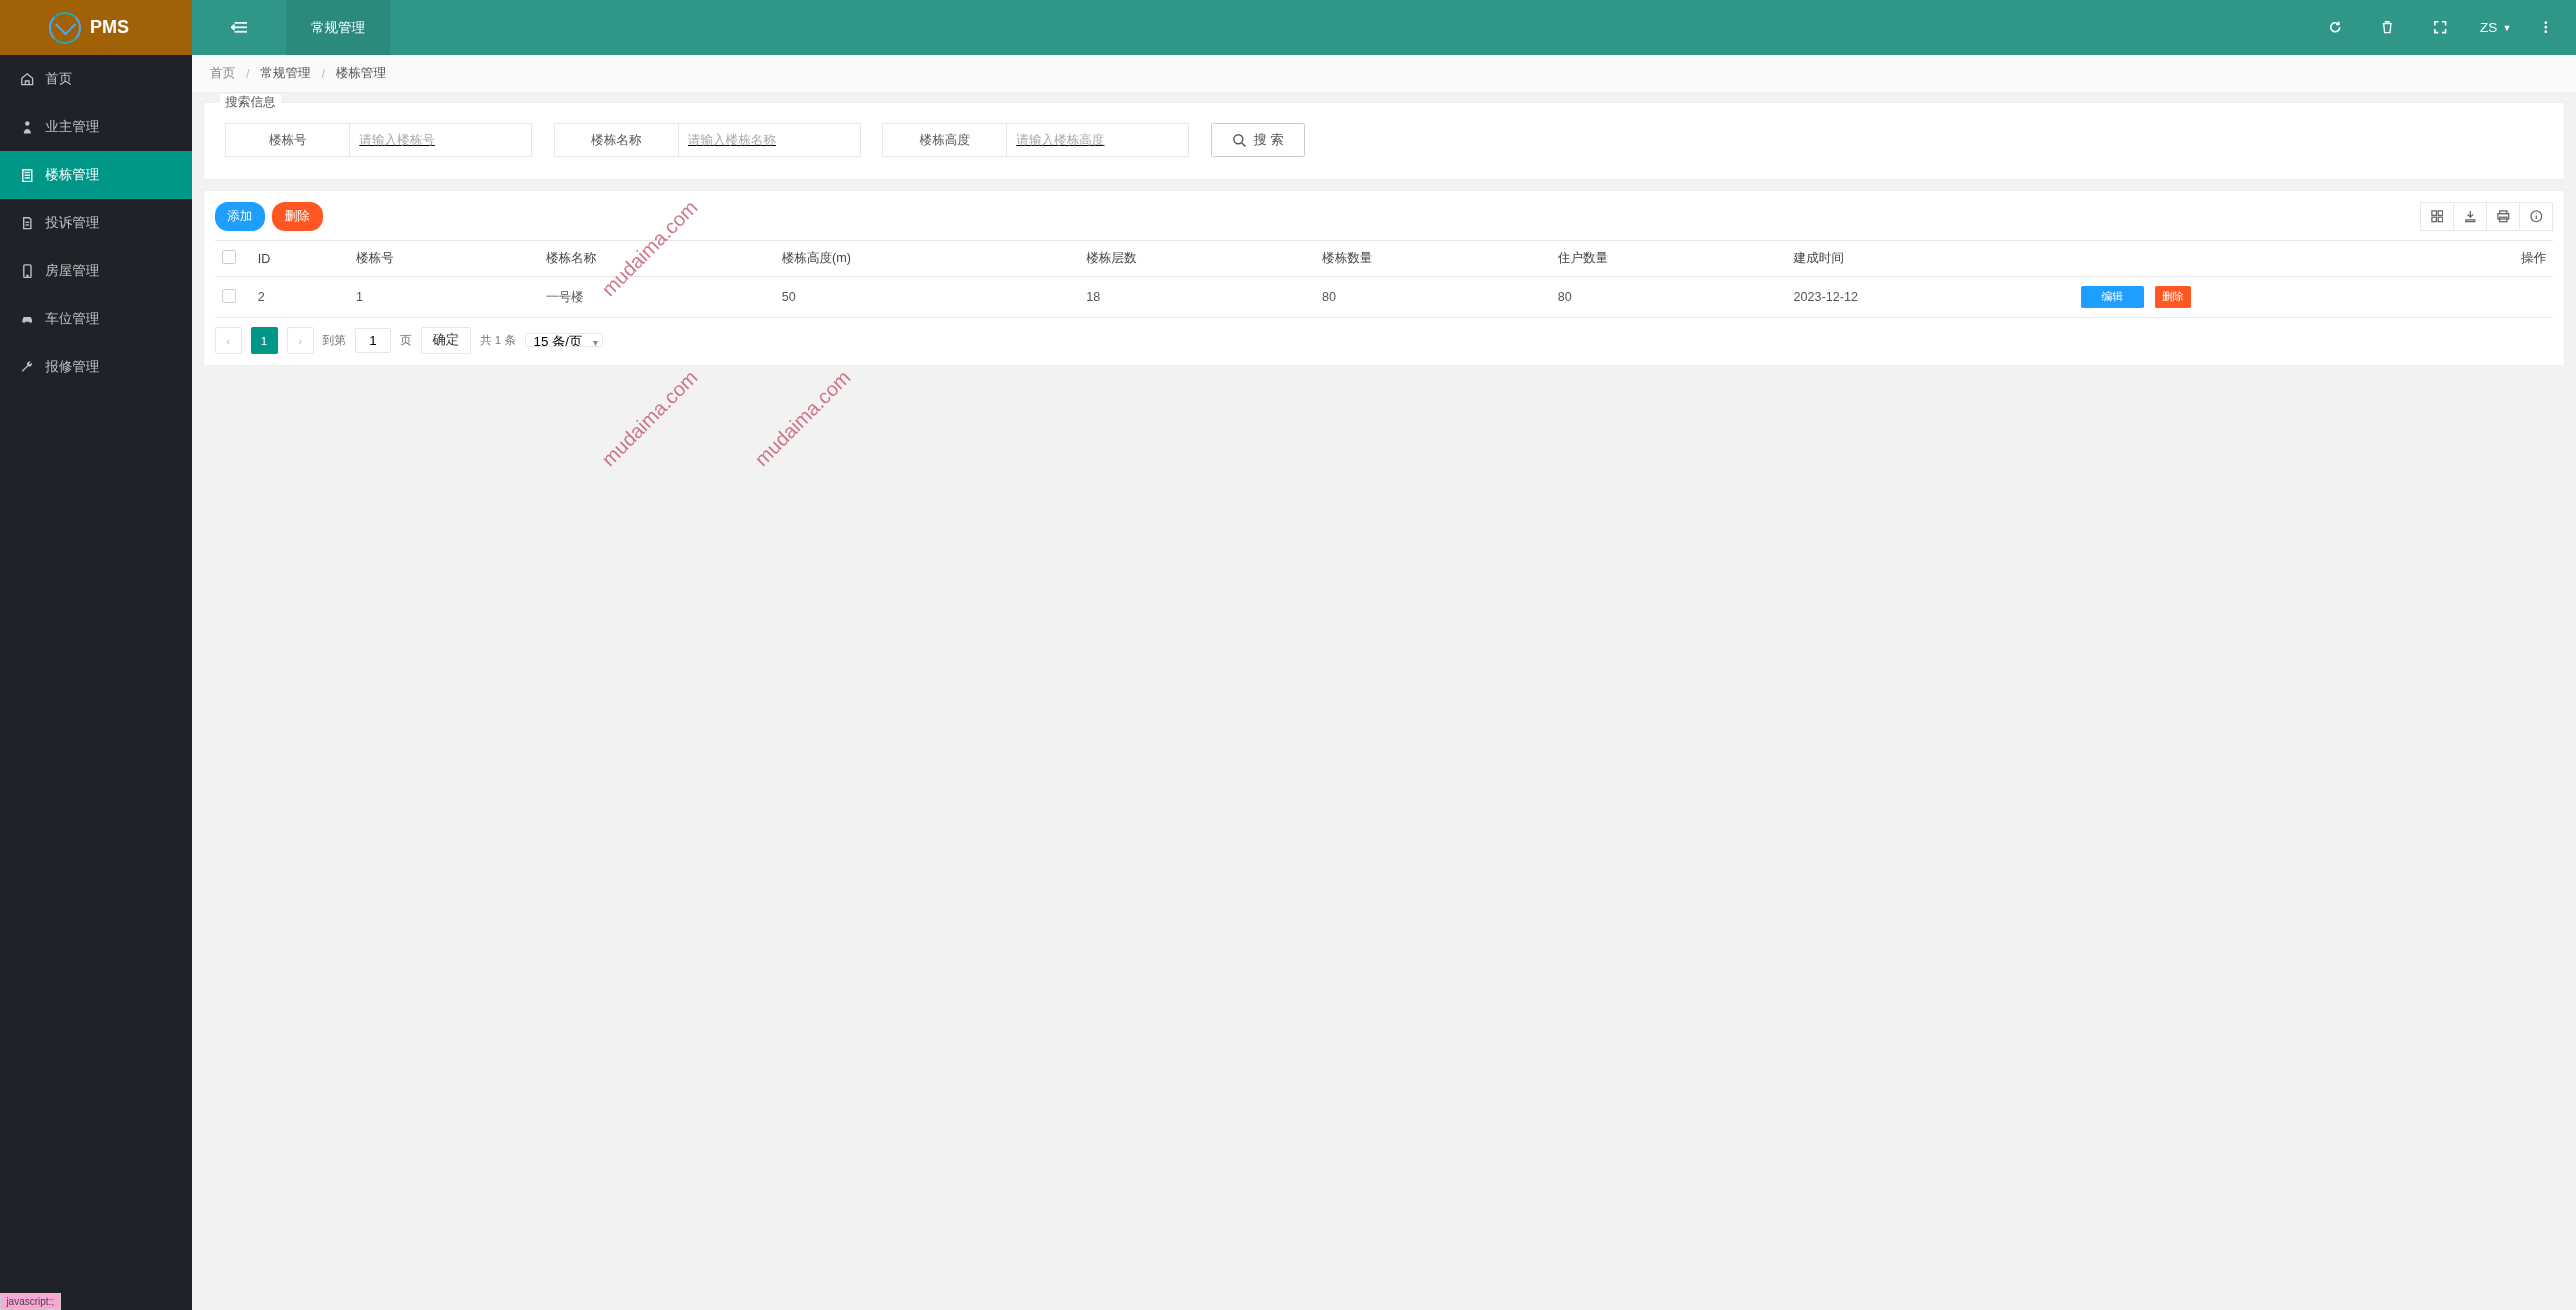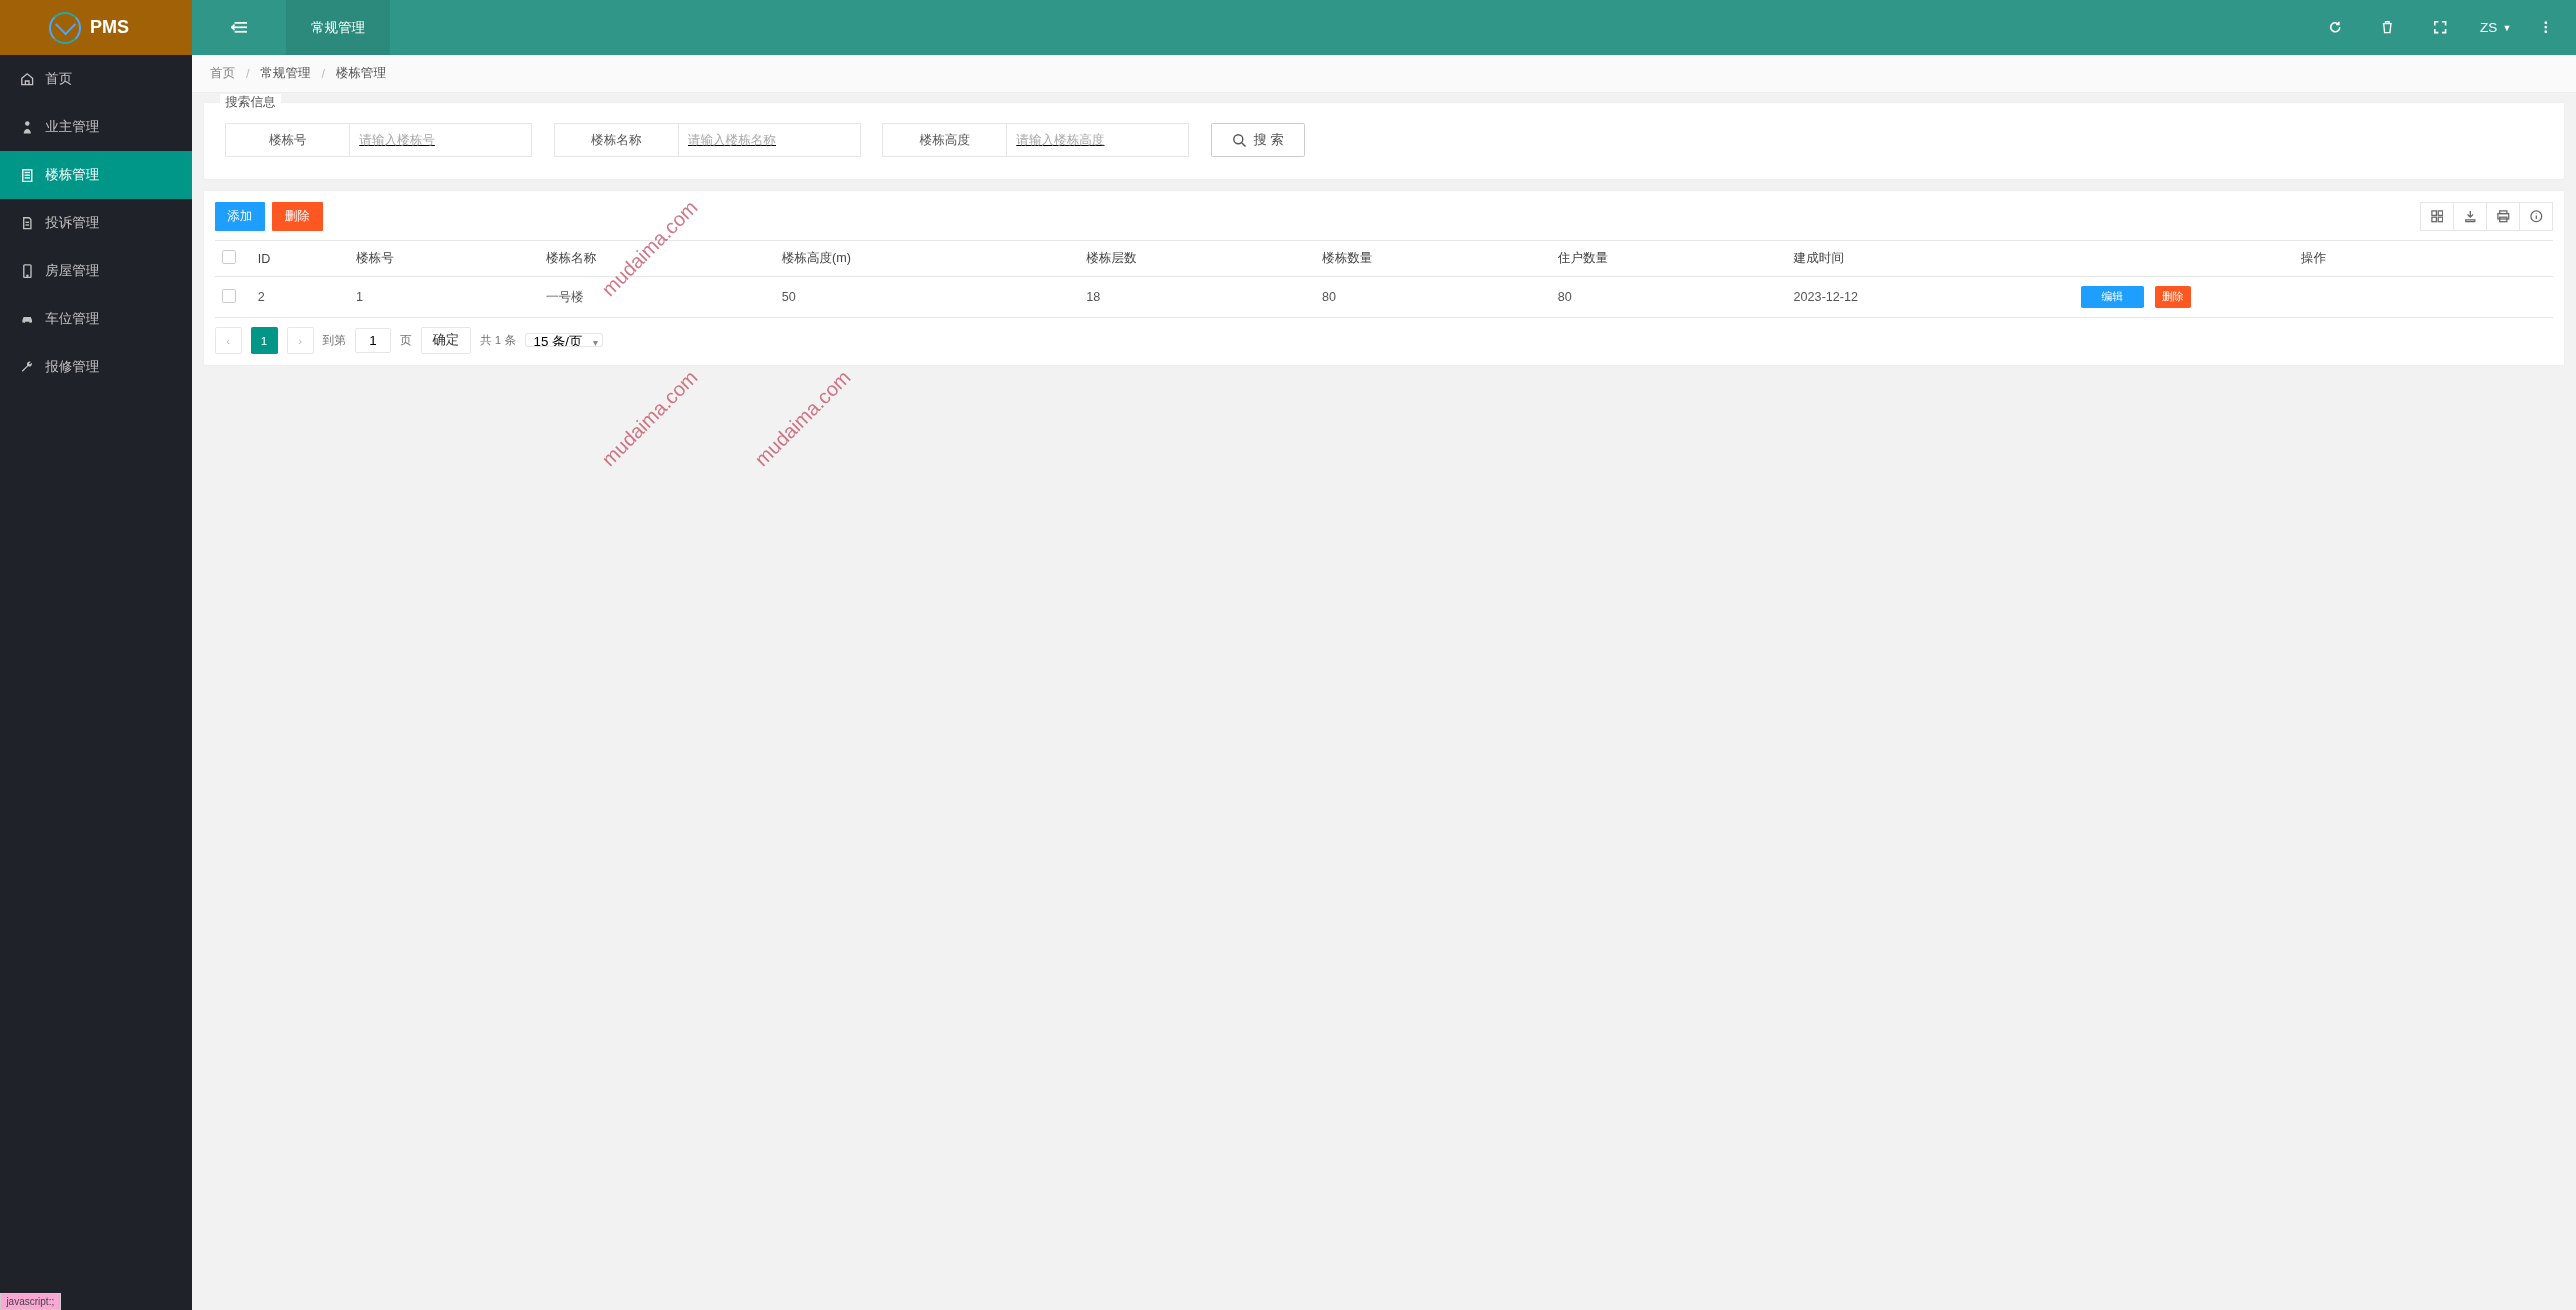--- a/index.html
+++ b/index.html
@@ -42,21 +42,21 @@
 .search-row { display: flex; gap: 21.5px; align-items: center; }
 .field-group { display: flex; }
 .field-label { width: 124px; height: 34px; border: 0.9px solid #e6e6e6; border-right: none; display: flex; align-items: center; justify-content: center; color: #555; background: #fff; }
 .field-input { width: 183px; height: 34px; border: 0.9px solid #e6e6e6; padding: 0 9px; outline: none; font-size: 12.6px; text-decoration: underline; }
 .field-input::placeholder { color: #aaa; }
 .search-btn { height: 34px; padding: 0 20px; border: 0.9px solid #ccc; background: #fff; display: flex; align-items: center; gap: 7.2px; cursor: pointer; border-radius: 1.8px; color: #555; }
 
 
 .card { background: #fff; border: 0.9px solid #eee; padding: 10.8px; border-radius: 1.8px; }
 .toolbar { display: flex; align-items: center; margin-bottom: 9px; }
-.btn { height: 29px; padding: 0 12.6px; border: none; border-radius: 1px; color: #fff; cursor: pointer; font-size: 12.6px; margin-right: 7.2px; }
+.btn { height: 29px; padding: 0 12.6px; border: none; border-radius: 13px; color: #fff; cursor: pointer; font-size: 12.6px; margin-right: 7.2px; }
 .btn-blue { background: #1e9fff; }
 .btn-orange { background: #ff5722; }
 .btn-blue-sm { background: #1e9fff; height: 21.5px; padding: 0 21px; font-size: 10.8px; border-radius: 1.8px; }
 .btn-orange-sm { background: #ff5722; height: 21.5px; padding: 0 7.2px; font-size: 10.8px; border-radius: 1.8px; }
 .tool-icons { margin-left: auto; display: flex; }
 .ticon { width: 34px; height: 29px; border: 0.9px solid #e6e6e6; display: flex; align-items: center; justify-content: center; cursor: pointer; color: #666; margin-left: -0.9px; background:#fff; }
 
 
 .tbl { width: 100%; border-collapse: collapse; }
 .tbl th, .tbl td { border-top: 0.9px solid #e6e6e6; border-bottom: 0.9px solid #e6e6e6; padding: 9px 7.2px; text-align: left; font-weight: normal; font-size: 12.6px; color: #555; }
@@ -292,21 +292,21 @@
             <tr>
               <th style="width:36px;"><span class="chk"></span></th>
               <th>ID</th>
               <th>楼栋号</th>
               <th>楼栋名称</th>
               <th>楼栋高度(m)</th>
               <th>楼栋层数</th>
               <th>楼栋数量</th>
               <th>住户数量</th>
               <th>建成时间</th>
-              <th style="text-align:center;">操作</th>
+              <th style="text-align:right;">操作</th>
             </tr>
           </thead>
           <tbody>
             <tr>
               <td><span class="chk"></span></td>
               <td>2</td>
               <td>1</td>
               <td>一号楼</td>
               <td>50</td>
               <td>18</td>

